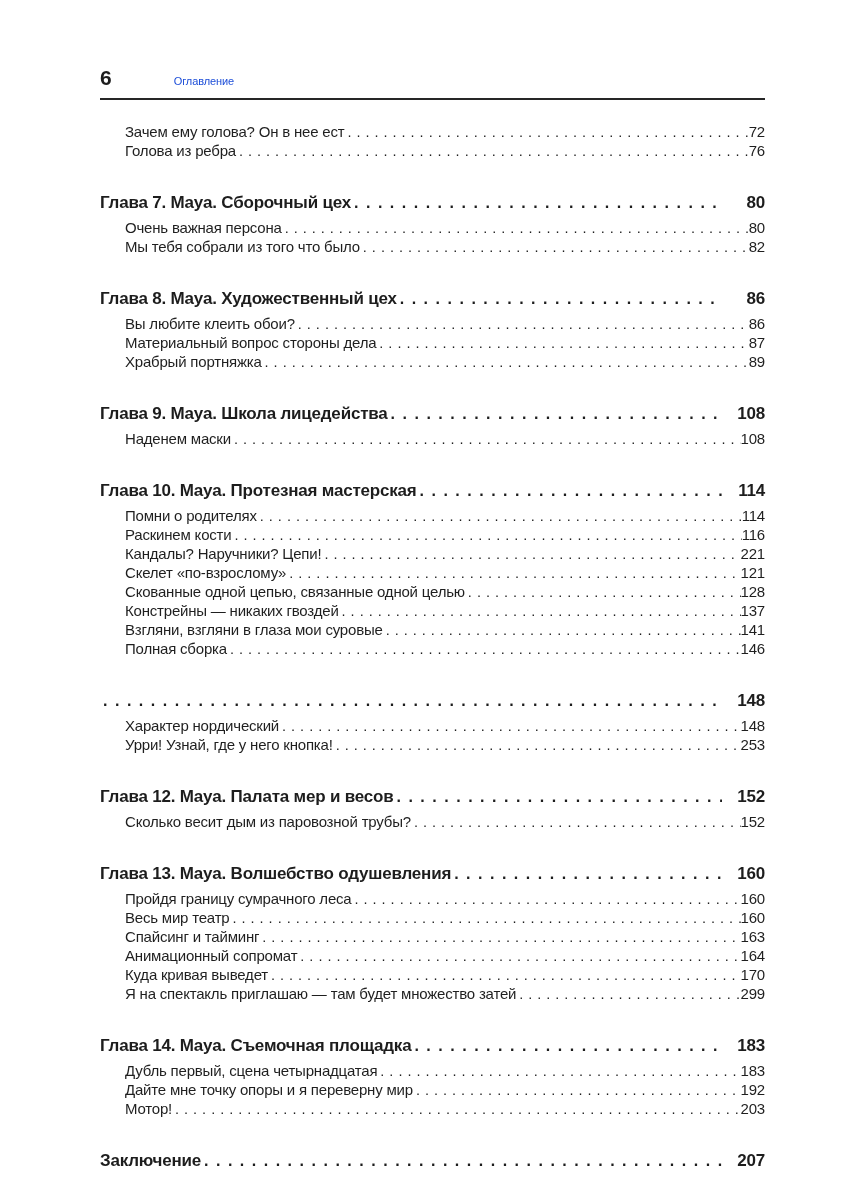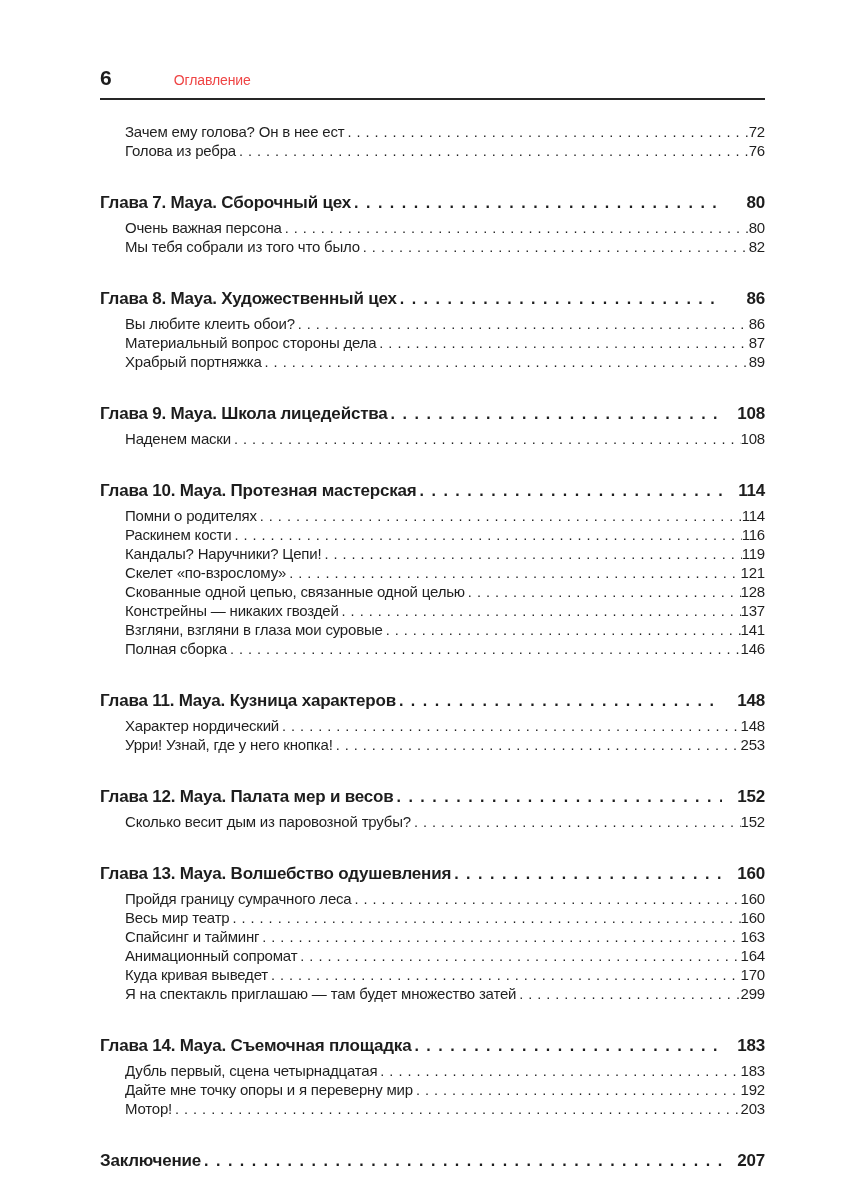--- a/index.html
+++ b/index.html
@@ -26,24 +26,24 @@
     border-bottom: 2px solid #262626;
     padding-bottom: 10px;
   }
   .folio {
     font-size: 21px;
     font-weight: 700;
     letter-spacing: 0;
     line-height: 20px;
   }
   .head-title {
-    font-size: 14px;
+    font-size: 11px;
     margin-left: 62px;
     letter-spacing: -0.1px;
-    color: #ef4444;
+    color: #1d4ed8;
   }
   
   .toc {
     margin-top: 22px;
   }
   .row {
     display: flex;
     align-items: baseline;
     letter-spacing: -0.2px;
   }
@@ -182,21 +182,21 @@
           <span class="num">114</span>
         </div>
         <div class="row sub">
           <span class="title">Раскинем кости</span>
           <span class="leader"></span>
           <span class="num">116</span>
         </div>
         <div class="row sub">
           <span class="title">Кандалы? Наручники? Цепи!</span>
           <span class="leader"></span>
-          <span class="num">119</span>
+          <span class="num">221</span>
         </div>
         <div class="row sub">
           <span class="title">Скелет «по-взрослому»</span>
           <span class="leader"></span>
           <span class="num">121</span>
         </div>
         <div class="row sub">
           <span class="title">Скованные одной цепью, связанные одной целью</span>
           <span class="leader"></span>
           <span class="num">128</span>
@@ -212,21 +212,20 @@
           <span class="num">141</span>
         </div>
         <div class="row sub">
           <span class="title">Полная сборка</span>
           <span class="leader"></span>
           <span class="num">146</span>
         </div>
       </section>
       <section class="toc-section">
         <div class="row chapter">
-          <span class="title">Глава 11. Maya. Кузница характеров</span>
           <span class="leader"></span>
           <span class="num">148</span>
         </div>
         <div class="row sub">
           <span class="title">Характер нордический</span>
           <span class="leader"></span>
           <span class="num">148</span>
         </div>
         <div class="row sub">
           <span class="title">Урри! Узнай, где у него кнопка!</span>

